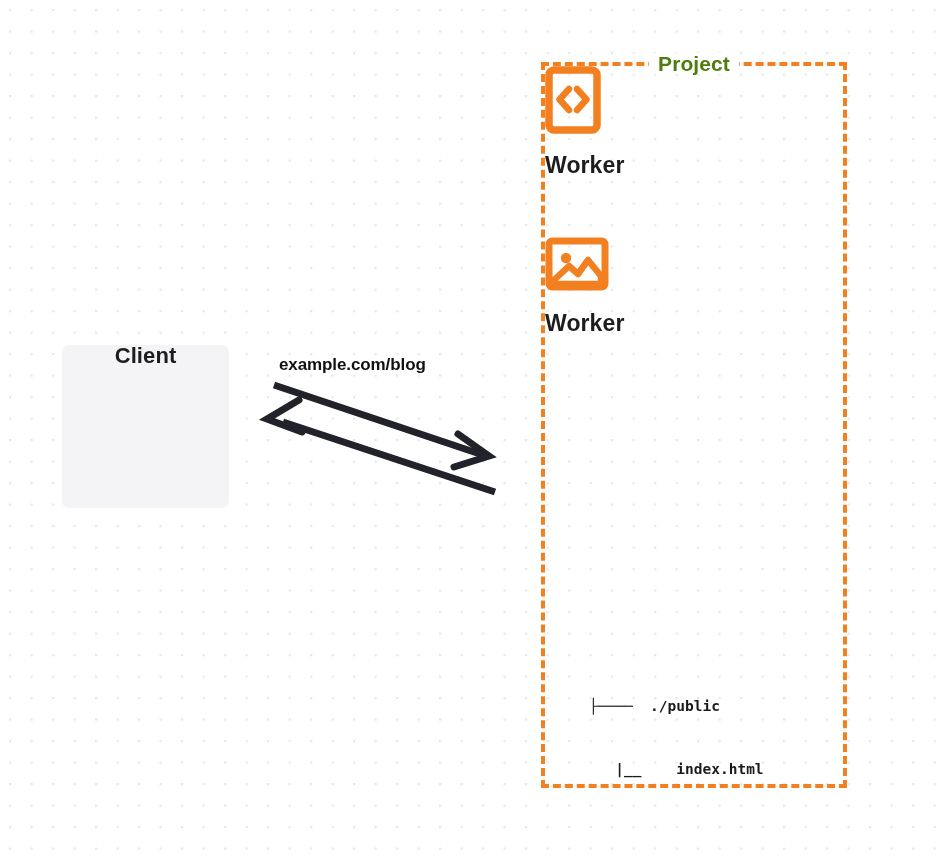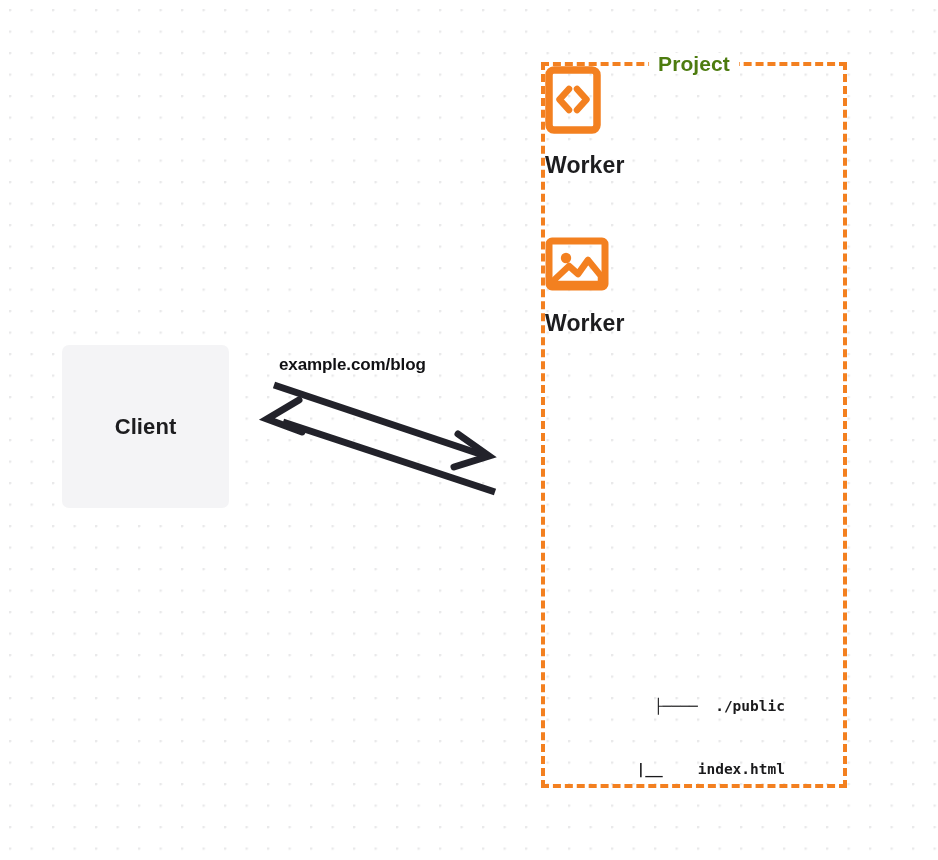--- a/index.html
+++ b/index.html
@@ -84,21 +84,21 @@
   
   #client-node {
     position: absolute;
     left: 62px;
     top: 345px;
     width: 167px;
     height: 163px;
     background: #f4f4f6;
     border-radius: 7px;
     display: flex;
-    align-items: center;
+    align-items: flex-start;
     justify-content: center;
   }
 
   #client-label {
     font-size: 22px;
     font-weight: 700;
     color: #1d1d1f;
     letter-spacing: 0.1px;
     line-height: 1;
   }
@@ -134,21 +134,20 @@
     font-family: "DejaVu Sans Mono", "Liberation Mono", monospace;
     font-size: 14.5px;
     font-weight: 700;
     color: #1a1a1c;
     line-height: 21px;
     white-space: pre;
   }
 
   .tree-row {
     display: block;
-    text-align: right;
     white-space: pre;
   }
 </style>
 </head>
 <body>
 
 <div id="canvas"></div>
 
 <div id="project-group">
   <div id="project-label">Project</div>

